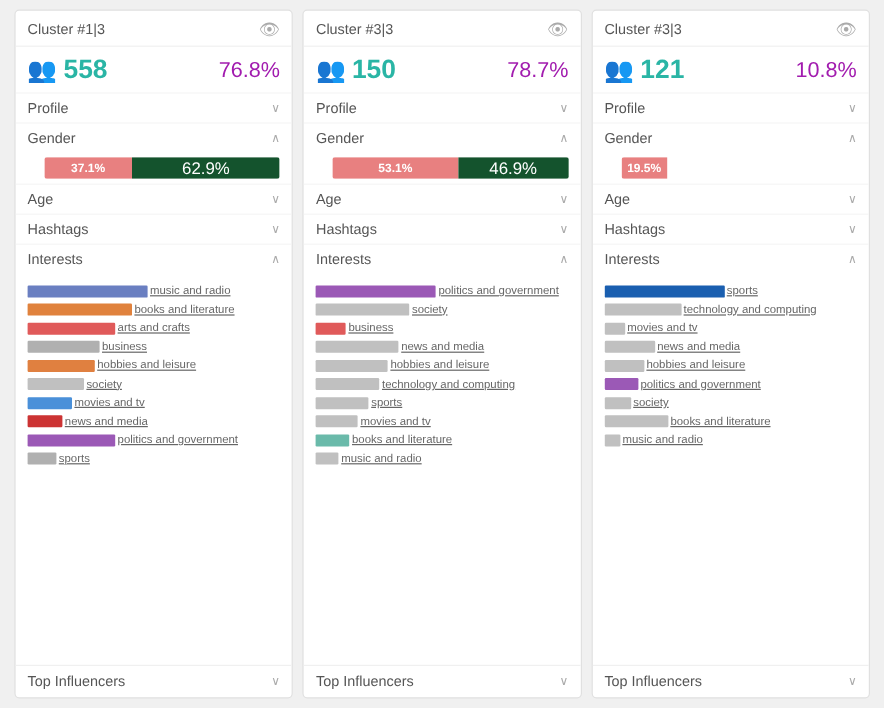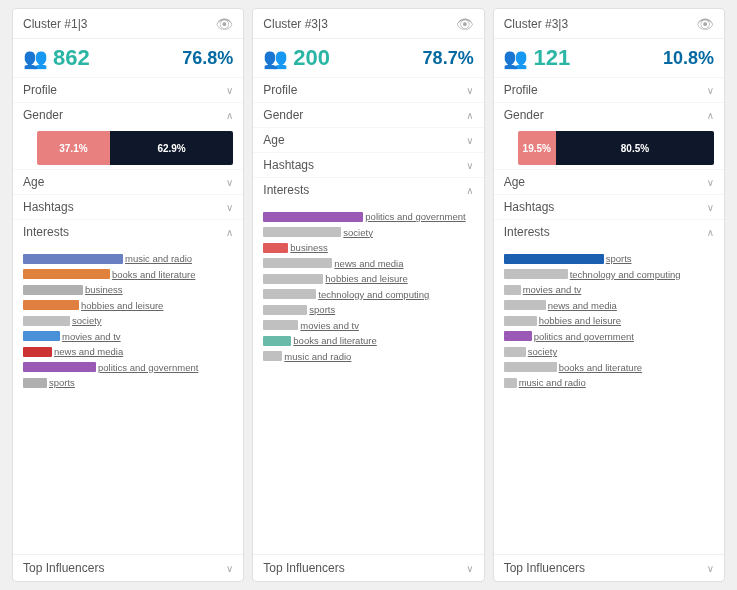--- a/index.html
+++ b/index.html
@@ -56,22 +56,22 @@
       gap: 5px;
       font-size: 22px;
       font-weight: bold;
       color: #2ab5a5;
     }
     .cluster-count .icon {
       font-size: 20px;
     }
     .cluster-pct {
       font-size: 18px;
-      font-weight: bold;
-      color: #0369a1;
+      font-weight: normal;
+      color: #a21caf;
     }
     .section-row {
       display: flex;
       align-items: center;
       justify-content: space-between;
       padding: 5px 10px;
       border-top: 1px solid #f5f5f5;
       cursor: pointer;
     }
     .section-label {
@@ -81,42 +81,42 @@
     }
     .chevron {
       color: #aaa;
       font-size: 10px;
     }
     .gender-bar {
       padding: 4px 10px;
     }
     .bar-track {
       display: flex;
-      height: 34px;
+      height: 18px;
       border-radius: 2px;
       overflow: hidden;
       margin-left: 14px;
     }
     .bar-female {
       background: #e88080;
       display: flex;
       align-items: center;
       justify-content: center;
       color: #fff;
       font-size: 10px;
       font-weight: bold;
     }
     .bar-male {
-      background: #0f172a;
+      background: #14532d;
       display: flex;
       align-items: center;
       justify-content: center;
       color: #fff;
-      font-size: 10px;
-      font-weight: bold;
+      font-size: 14px;
+      font-weight: normal;
     }
     .interests-section {
       flex: 1;
       overflow: hidden;
       padding: 4px 0;
     }
     .chart-area {
       padding: 2px 10px;
     }
     .bar-row {
@@ -152,21 +152,21 @@
 
 <div class="clusters-container">
 <div class="cluster-card">
       <div class="cluster-header">
     <span class="cluster-title">Cluster #1|3</span>
     <span class="eye-icon">👁</span>
   </div>
       <div class="cluster-stats">
     <div class="cluster-count">
       <span class="icon">👥</span>
-      <span>862</span>
+      <span>558</span>
     </div>
     <span class="cluster-pct">76.8%</span>
   </div>
       <div class="section-row">
     <span class="section-label">Profile</span>
     <span class="chevron">∨</span>
   </div>
       <div class="section-row">
     <span class="section-label">Gender</span>
     <span class="chevron">∧</span>
@@ -193,20 +193,24 @@
         <div class="chart-area">
           <div class="bar-row">
       <div class="bar-fill" style="width:100px; background:#6a7fc1;"></div>
       <span class="bar-label">music and radio</span>
     </div>
           <div class="bar-row">
       <div class="bar-fill" style="width:87px; background:#e0823d;"></div>
       <span class="bar-label">books and literature</span>
     </div>
           <div class="bar-row">
+      <div class="bar-fill" style="width:73px; background:#e05a5a;"></div>
+      <span class="bar-label">arts and crafts</span>
+    </div>
+          <div class="bar-row">
       <div class="bar-fill" style="width:60px; background:#b0b0b0;"></div>
       <span class="bar-label">business</span>
     </div>
           <div class="bar-row">
       <div class="bar-fill" style="width:56px; background:#e08040;"></div>
       <span class="bar-label">hobbies and leisure</span>
     </div>
           <div class="bar-row">
       <div class="bar-fill" style="width:47px; background:#c0c0c0;"></div>
       <span class="bar-label">society</span>
@@ -235,31 +239,37 @@
   </div>
     </div>
     <div class="cluster-card">
       <div class="cluster-header">
     <span class="cluster-title">Cluster #3|3</span>
     <span class="eye-icon">👁</span>
   </div>
       <div class="cluster-stats">
     <div class="cluster-count">
       <span class="icon">👥</span>
-      <span>200</span>
+      <span>150</span>
     </div>
     <span class="cluster-pct">78.7%</span>
   </div>
       <div class="section-row">
     <span class="section-label">Profile</span>
     <span class="chevron">∨</span>
   </div>
       <div class="section-row">
     <span class="section-label">Gender</span>
     <span class="chevron">∧</span>
+  </div>
+      <div class="gender-bar">
+    <div class="bar-track">
+      <div class="bar-female" style="width:53.1%">53.1%</div>
+      <div class="bar-male" style="width:46.9%">46.9%</div>
+    </div>
   </div>
       <div class="section-row">
     <span class="section-label">Age</span>
     <span class="chevron">∨</span>
   </div>
       <div class="section-row">
     <span class="section-label">Hashtags</span>
     <span class="chevron">∨</span>
   </div>
       <div class="section-row">
@@ -331,21 +341,20 @@
     <span class="section-label">Profile</span>
     <span class="chevron">∨</span>
   </div>
       <div class="section-row">
     <span class="section-label">Gender</span>
     <span class="chevron">∧</span>
   </div>
       <div class="gender-bar">
     <div class="bar-track">
       <div class="bar-female" style="width:19.5%">19.5%</div>
-      <div class="bar-male" style="width:80.5%">80.5%</div>
     </div>
   </div>
       <div class="section-row">
     <span class="section-label">Age</span>
     <span class="chevron">∨</span>
   </div>
       <div class="section-row">
     <span class="section-label">Hashtags</span>
     <span class="chevron">∨</span>
   </div>

